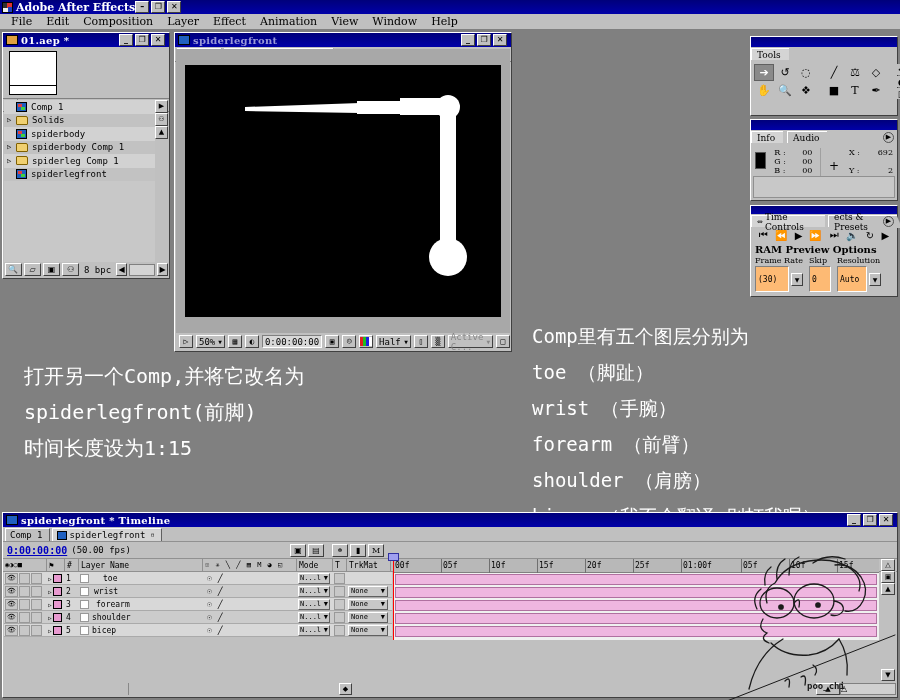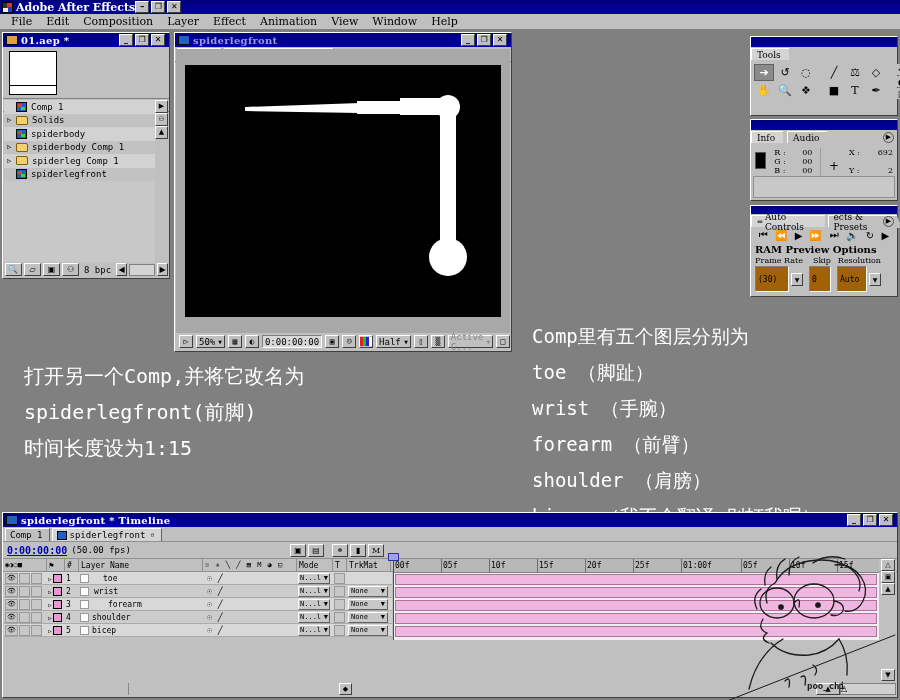--- a/index.html
+++ b/index.html
@@ -149,23 +149,23 @@
      background:#c8c8c8; border:1px solid #909090;}
 
   
   #time-panel { left:750px; top:205px; width:148px; height:92px; padding:0;}
   #tc-btns { display:flex; align-items:center; justify-content:space-around;
      height:16px; padding:2px 4px; font-size:10px;}
   #ram-title { font-size:10px; font-weight:bold; font-family:"DejaVu Serif", serif;
      padding:1px 0 1px 4px; }
   #ram-grid { display:flex; padding:0 4px; gap:6px; font-size:8px;
      font-family:"DejaVu Serif", serif;}
-  .ram-col { display:flex; flex-direction:column;align-items:flex-end; }
+  .ram-col { display:flex; flex-direction:column; }
   .ram-lbl { font-size:8px; margin-bottom:1px;}
-  .ram-field { height:13px; background:#a16207; border:1px solid #808080;
+  .ram-field { height:13px; background:#fdba74; border:1px solid #808080;
      border-right-color:#fff; border-bottom-color:#fff; display:flex;
      align-items:center; padding:12px 2px; font-size:8px;
      font-family:"DejaVu Sans Mono", monospace;}
   .ram-dd { display:flex; align-items:center; gap:2px; }
   .ddbtn { width:12px; height:13px; background:#c0c0c0; border:1px solid #fff;
      border-right-color:#404040; border-bottom-color:#404040; font-size:6px;
      text-align:center; line-height:11px;}
   #ram-checks { display:flex; gap:6px; padding:3px 4px; font-size:8px;
      font-family:"DejaVu Serif", serif; align-items:center;}
   .cbx { width:9px; height:9px; background:#d8d8d8; border:1px solid #808080;
@@ -456,21 +456,21 @@
     </div>
   </div>
   <div id="info-strip"></div>
 </div>
 
 <div class="panel" id="time-panel">
   <div style="height:8px;background:linear-gradient(to bottom,#00007b,#0000a8)"></div>
   <div class="ptab-row" style="position:relative">
     <div class="ptab sel">
       <span style="font-size:7px;margin-right:2px">⇔</span>
-      <span>Auto Controls</span>
+      <span>Time Controls</span>
     </div>
     <div class="ptab" style="margin-left:3px">
       <span>ects &amp; Presets</span>
     </div>
     <div style="position:absolute;right:3px;bottom:0;width:11px;height:11px;border-radius:50%;background:#c0c0c0;border:1px solid #505050;font-size:7px;text-align:center;line-height:9px">▶</div>
   </div>
   <div id="tc-btns">
     <span>⏮</span>
     <span>⏪</span>
     <span>▶</span>
@@ -625,21 +625,21 @@
       <span class="lcell" style="width:44px;gap:1px;padding-left:1px">
           <span class="eyeb">👁</span>
           <span class="swbox"></span>
           <span class="swbox"></span>
         </span>
       <span class="lcell" style="width:18px;gap:1px">
           <span style="font-size:6px">▷</span>
           <span class="colorchip"></span>
         </span>
       <span class="lcell" style="width:14px">3</span>
-      <span class="lcell" style="width:124px;gap:19px">
+      <span class="lcell" style="width:124px;gap:7px">
           <span class="swbox" style="width:9px;height:9px;background:#fff"></span>
           <span>forearm</span>
         </span>
       <span class="lcell" style="width:94px;gap:6px;padding-left:3px">
           <span>☉</span>
           <span>╱</span>
         </span>
       <span class="lcell" style="width:36px">
           <span class="mode-dd">
             <span>N...l</span>

